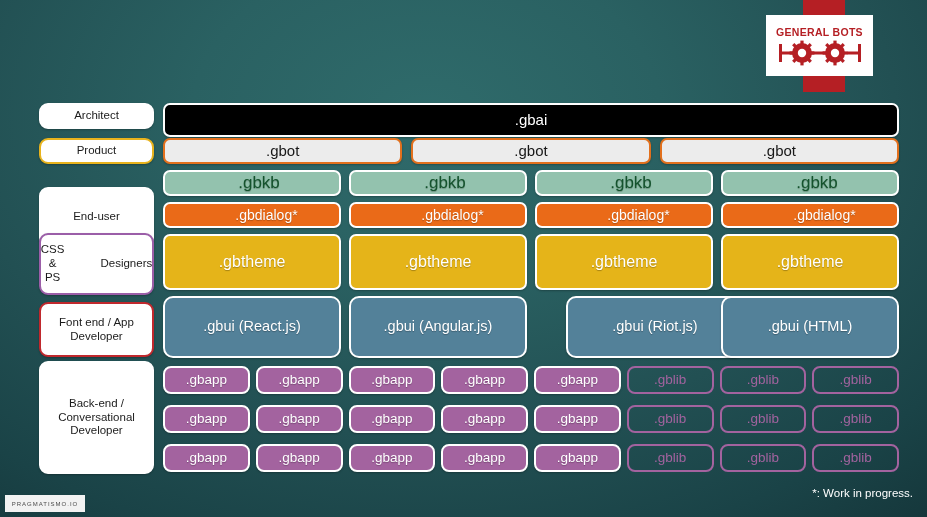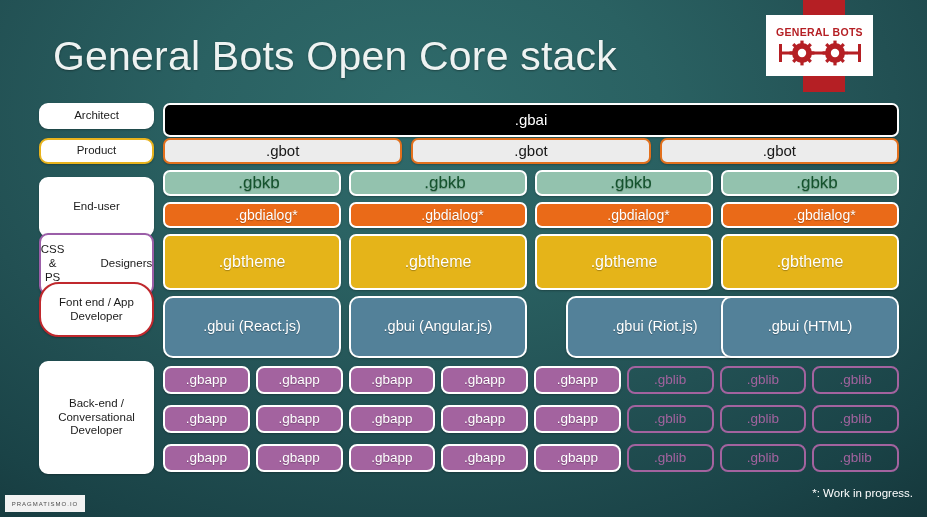--- a/index.html
+++ b/index.html
@@ -226,37 +226,36 @@
             <rect x="-1.6" y="-12.4" width="3.2" height="3.4" transform="rotate(45)"></rect>
             <rect x="-1.6" y="9" width="3.2" height="3.4" transform="rotate(45)"></rect>
             <rect x="-12.4" y="-1.6" width="3.4" height="3.2" transform="rotate(45)"></rect>
             <rect x="9" y="-1.6" width="3.4" height="3.2" transform="rotate(45)"></rect>
           </g>
         </g>
       </g>
     </svg>
   </div>
 
-  <div class="title">General Bots Open Core stack</div>
 
   <div id="diagram">
       <div class="box role " style="left: 39px; top: 103px; width: 115px; height: 26px; flex-direction: column;">
         <span style="display: block;">Architect</span>
       </div>
       <div class="box role b-yellow" style="left: 39px; top: 138px; width: 115px; height: 26px; flex-direction: column;">
         <span style="display: block;">Product</span>
       </div>
-      <div class="box role " style="left: 39px; top: 177px; width: 115px; height: 60px; flex-direction: column;">
+      <div class="box role " style="left: 39px; top: 187px; width: 115px; height: 60px; flex-direction: column;">
         <span style="display: block;">End-user</span>
       </div>
       <div class="box role b-purple" style="left: 39px; top: 233px; width: 115px; height: 62px; flex-direction: row; gap: 36px;">
         <span style="display: block;">CSS &amp; PS</span>
         <span style="display: block;">Designers</span>
       </div>
-      <div class="box role b-red" style="left: 39px; top: 282px; width: 115px; height: 55px; flex-direction: column; border-radius: 20px;">
+      <div class="box role b-red" style="left: 39px; top: 302px; width: 115px; height: 55px; flex-direction: column;">
         <span style="display: block;">Font end / App</span>
         <span style="display: block;">Developer</span>
       </div>
       <div class="box role " style="left: 39px; top: 361px; width: 115px; height: 113px; flex-direction: column;">
         <span style="display: block;">Back-end  /</span>
         <span style="display: block;">Conversational</span>
         <span style="display: block;">Developer</span>
       </div>
       <div class="box c-gbai" style="left: 163px; top: 103px; width: 736px; height: 34px;">.gbai</div>
       <div class="box c-gbot" style="left: 163px; top: 138px; width: 239.333px; height: 26px;">.gbot</div>

